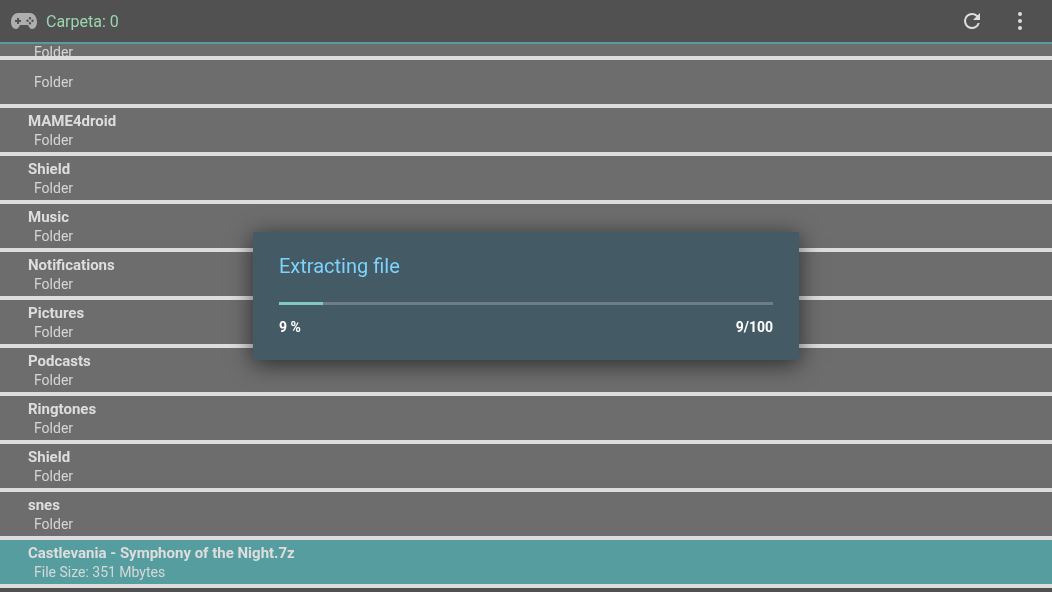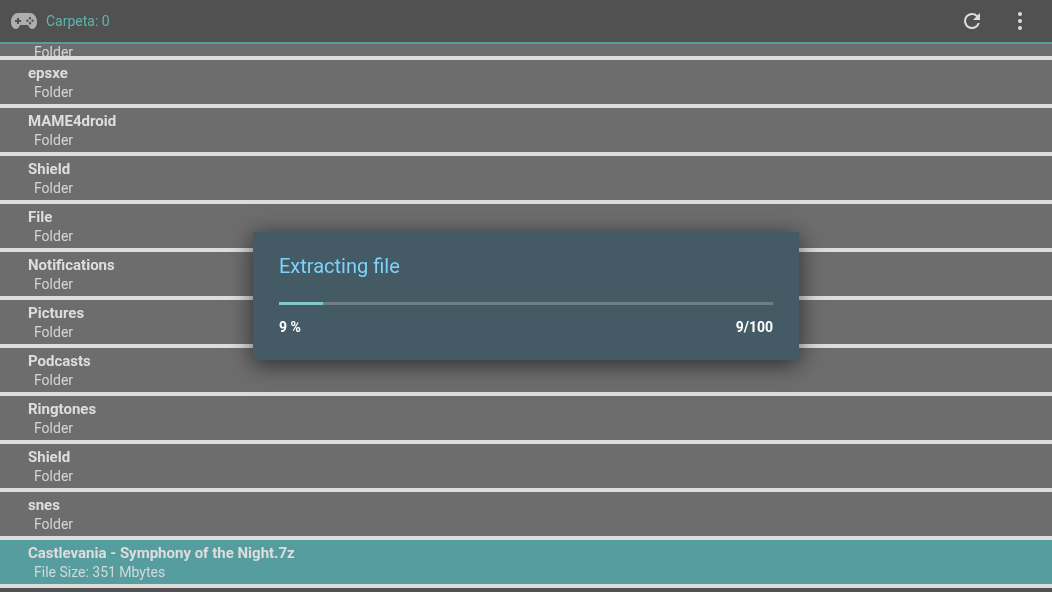--- a/index.html
+++ b/index.html
@@ -7,21 +7,21 @@
     
     .action-bar {
       height: 44px;
       background: #000;
       display: flex;
       align-items: center;
       padding: 0 8px;
       border-bottom: 2px solid #0a8a8f;
     }
     .app-icon { width: 32px; height: 32px; display: flex; align-items: center; justify-content: center; }
-    .app-title { color: #14b8a6; font-size: 14px; margin-left: 6px; font-weight: 400; flex: 1; }
+    .app-title { color: #86efac; font-size: 16px; margin-left: 6px; font-weight: 400; flex: 1; }
     .action-button { width: 48px; height: 44px; display: flex; align-items: center; justify-content: center; cursor: pointer; }
     
     .list-container {
       height: 546px;
       overflow: hidden;
       position: relative;
     }
     .list-item {
       height: 48px;
       background: #333333;
@@ -107,33 +107,32 @@
       <circle cx="12" cy="19" r="2" fill="#fff"></circle>
     </svg>
   </div>
 </div>
 
 <div class="list-container" id="list-root">
     <div class="list-item first-partial">
       <div class="item-sub">Folder</div>
     </div>
     <div class="list-item">
-      <div class="item-name">epsxe</div>
       <div class="item-sub">Folder</div>
     </div>
     <div class="list-item">
       <div class="item-name">MAME4droid</div>
       <div class="item-sub">Folder</div>
     </div>
     <div class="list-item">
       <div class="item-name">Shield</div>
       <div class="item-sub">Folder</div>
     </div>
     <div class="list-item">
-      <div class="item-name">File</div>
+      <div class="item-name">Music</div>
       <div class="item-sub">Folder</div>
     </div>
     <div class="list-item">
       <div class="item-name">Notifications</div>
       <div class="item-sub">Folder</div>
     </div>
     <div class="list-item">
       <div class="item-name">Pictures</div>
       <div class="item-sub">Folder</div>
     </div>

